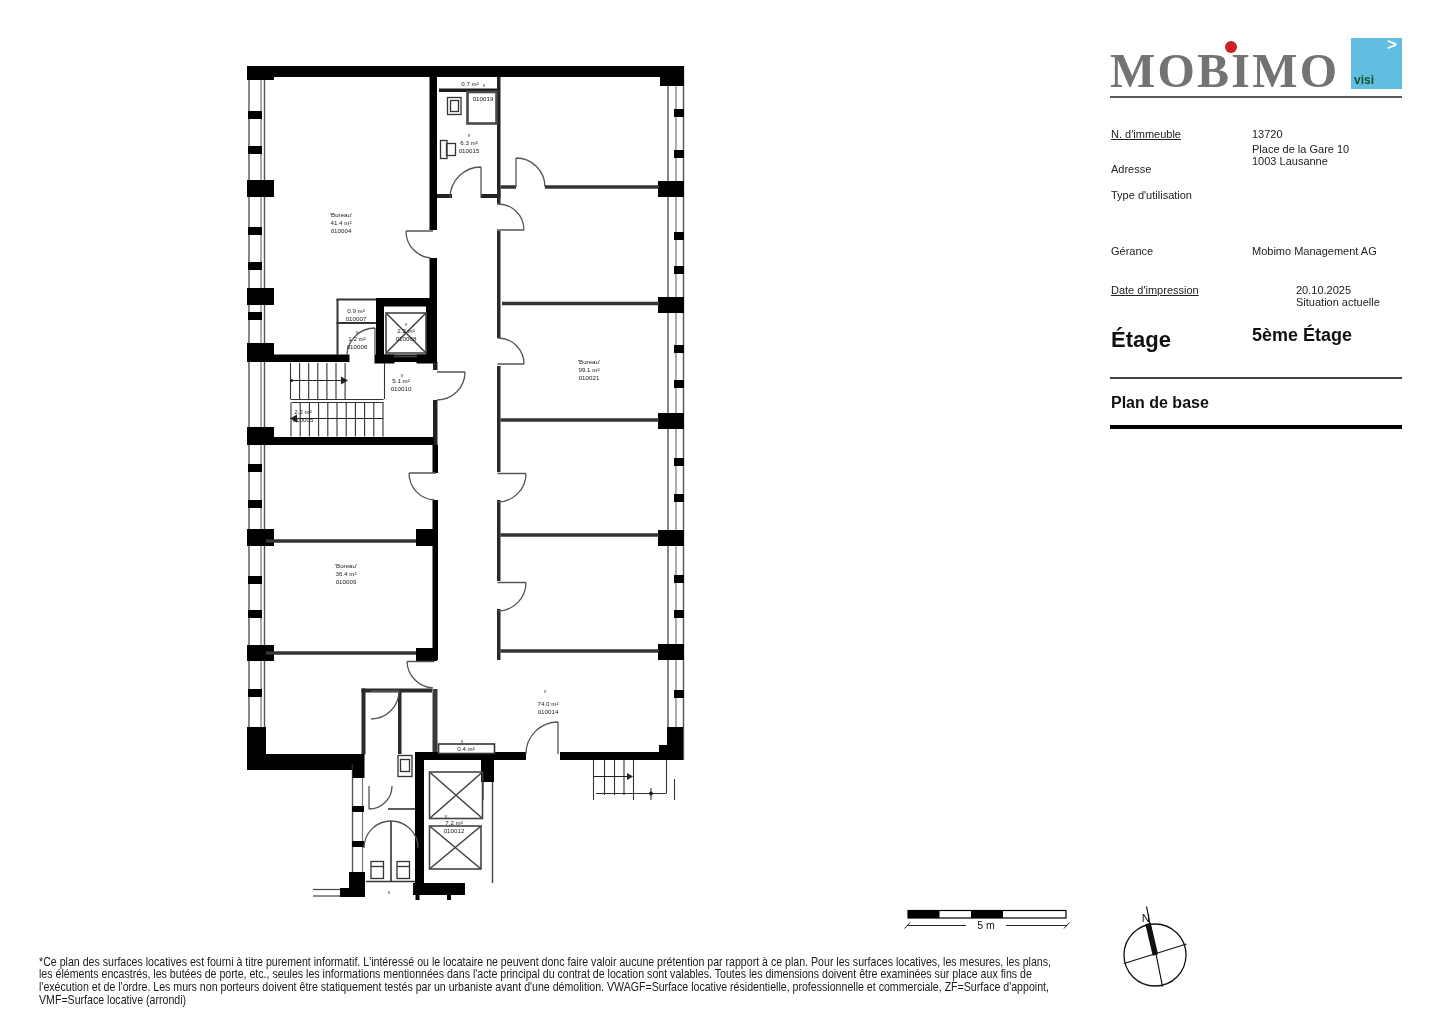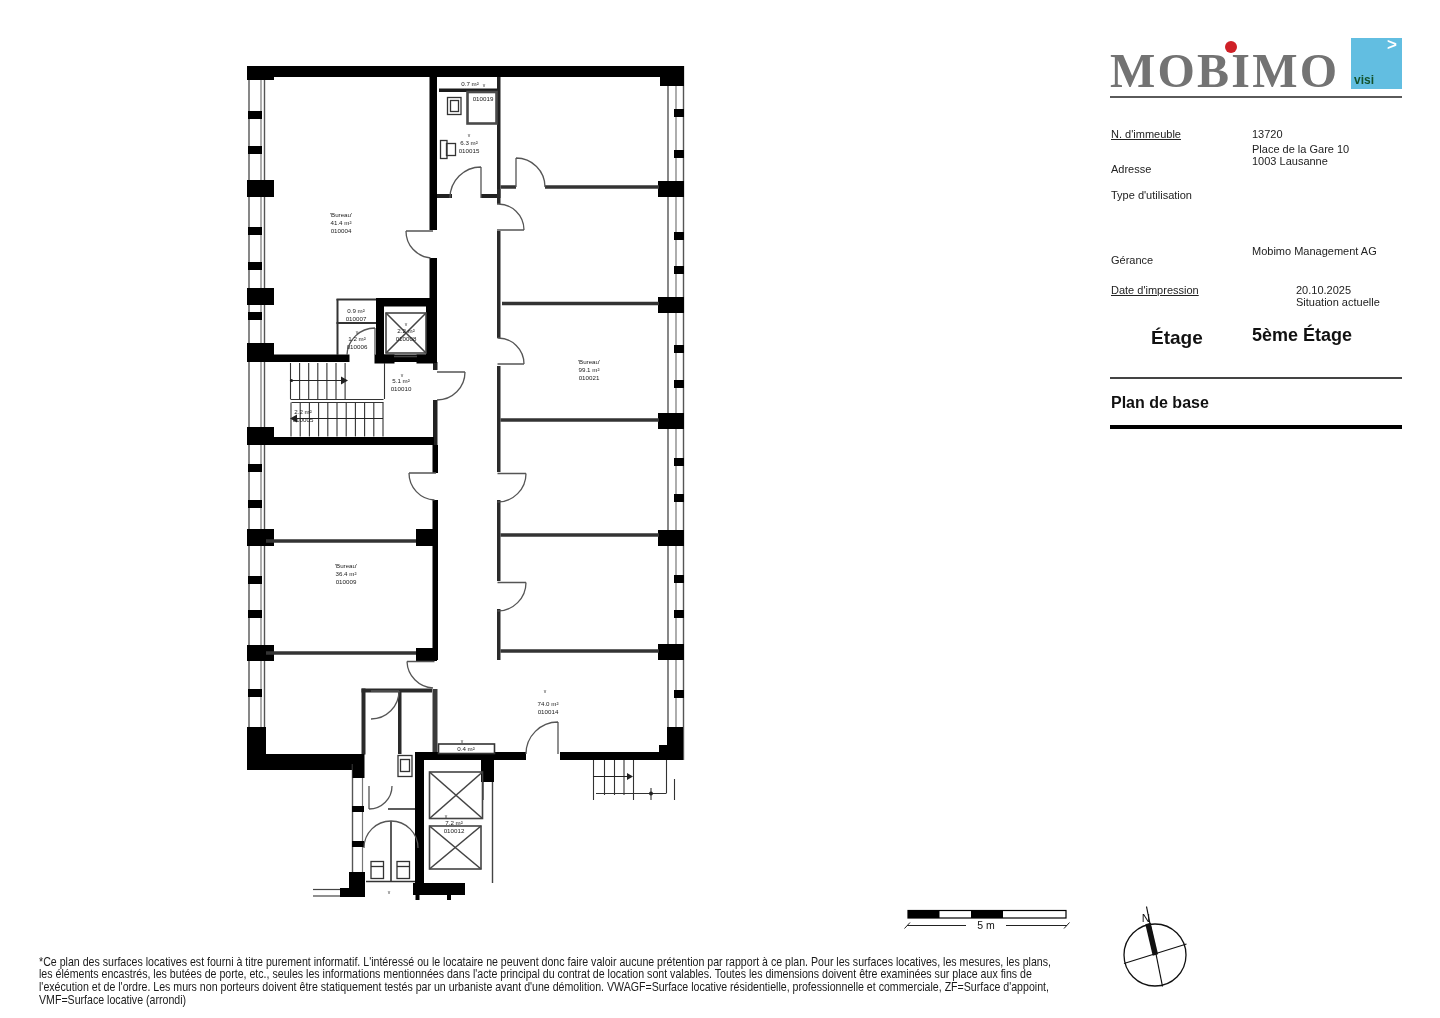--- a/index.html
+++ b/index.html
@@ -448,27 +448,27 @@
 <div class="abs" style="left:1111px;top:0;width:300px;font-size:11px;color:#222;">
 
 <div class="abs" style="left:0;top:128px;text-decoration:underline;">N. d'immeuble</div>
 <div class="abs" style="left:141px;top:128px;">13720</div>
 
 <div class="abs" style="left:0;top:142.5px;margin-top:20px;">Adresse</div>
 <div class="abs" style="left:141px;top:142.5px;">Place de la Gare 10<br>1003 Lausanne</div>
 
 <div class="abs" style="left:0;top:189px;">Type d'utilisation</div>
 
-<div class="abs" style="left:0;top:244.5px;margin-top:9px;">Gérance</div>
+<div class="abs" style="left:0;top:244.5px;">Gérance</div>
 <div class="abs" style="left:141px;top:244.5px;">Mobimo Management AG</div>
 
 <div class="abs" style="left:0;top:283.5px;text-decoration:underline;">Date d'impression</div>
 <div class="abs" style="left:141px;top:283.5px;margin-left:44px;">20.10.2025<br>Situation actuelle</div>
 
-<div class="abs" style="left:0;top:327px;font-size:19px;font-weight:bold;color:#111;margin-left:40px;">Étage</div>
+<div class="abs" style="left:0;top:327px;font-size:22px;font-weight:bold;color:#111;">Étage</div>
 <div class="abs" style="left:141px;top:325px;font-size:18px;font-weight:bold;color:#111;">5ème Étage</div>
 
 <div class="abs" style="left:-1px;top:377px;width:292px;height:1.5px;background:#444;"></div>
 
 <div class="abs" style="left:0;top:394px;font-size:16px;font-weight:bold;color:#111;">Plan de base</div>
 
 <div class="abs" style="left:-1px;top:424.5px;width:292px;height:4.5px;background:#000;"></div>
 </div>
 
 <div class="abs" style="left:39px;top:955.5px;width:1750px;font-size:12.4px;line-height:12.8px;color:#1a1a1a;transform:scaleX(0.856);transform-origin:0 0;">*Ce plan des surfaces locatives est fourni à titre purement informatif. L'intéressé ou le locataire ne peuvent donc faire valoir aucune prétention par rapport à ce plan. Pour les surfaces locatives, les mesures, les plans,<br>les éléments encastrés, les butées de porte, etc., seules les informations mentionnées dans l'acte principal du contrat de location sont valables. Toutes les dimensions doivent être examinées sur place aux fins de<br>l'exécution et de l'ordre. Les murs non porteurs doivent être statiquement testés par un urbaniste avant d'une démolition. VWAGF=Surface locative résidentielle, professionnelle et commerciale, ZF=Surface d'appoint,<br>VMF=Surface locative (arrondi)</div>

